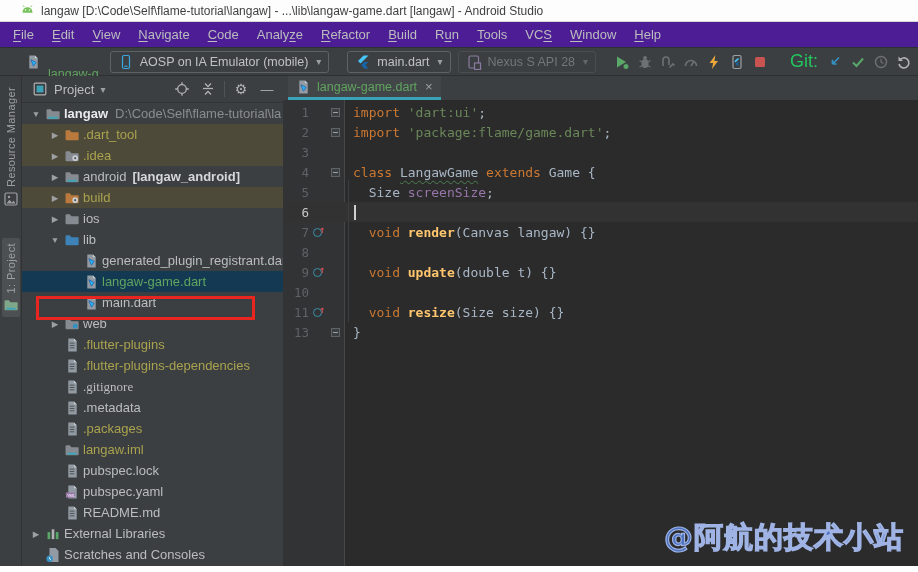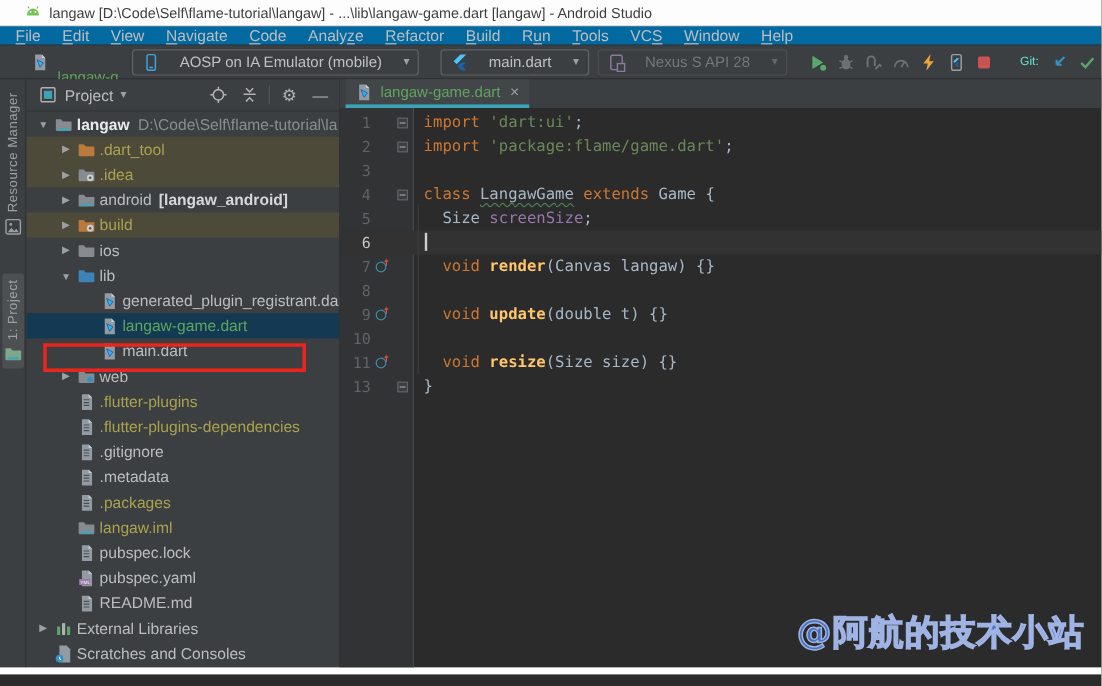--- a/index.html
+++ b/index.html
@@ -3,34 +3,34 @@
 <meta charset="utf-8">
 <style>
   html,body{margin:0;padding:0;background:#fff;}
   *{box-sizing:border-box;}
   .screen{position:relative;width:918px;height:572px;overflow:hidden;background:#2B2B2B;
     font-family:"Liberation Sans","DejaVu Sans",sans-serif;font-size:13px;color:#BBBDBF;}
   
   .titlebar{height:22px;background:#FDFDFD;display:flex;align-items:center;padding:0 20px;gap:6px;
     color:#3F3F3F;font-size:12px;border-bottom:1px solid #D6D6D6;}
   
-  .menubar{height:16px;background:#0369a1;display:flex;align-items:center;padding:0 4px;border-bottom:1px solid #2E3132;}
+  .menubar{height:26px;background:#4c1d95;display:flex;align-items:center;padding:0 4px;border-bottom:1px solid #2E3132;}
   .menu-item{padding:3px 9px;color:#BBBDBF;cursor:default;}
   .menu-item u{text-underline-offset:2px;}
   
   .toolbar{height:28px;background:#3C3F41;display:flex;align-items:center;padding:0 6px 0 26px;gap:7px;border-bottom:1px solid #2D2F30;}
   .nav-label{color:#60A45F;font-size:12.5px;margin-right:4px;white-space:nowrap;margin-top:24px;}
-  .combo{height:22px;display:flex;align-items:center;gap:16px;border:1px solid #5F6265;border-radius:3px;
+  .combo{height:22px;display:flex;align-items:center;gap:6px;border:1px solid #5F6265;border-radius:3px;
     padding:0 7px;color:#BFC1C3;font-size:12.5px;white-space:nowrap;}
   .combo .arr{font-size:10px;color:#9DA0A3;margin-left:2px;}
   .combo.disabled{color:#73767A;border-color:#4B4E50;}
   .combo.disabled .arr{color:#63666A;}
   .tsep{width:1px;height:18px;background:#515456;margin:0 2px;}
   .tbtn{width:24px;height:24px;display:flex;align-items:center;justify-content:center;border-radius:3px;}
-  .git-label{color:#5eead4;font-size:10px;margin:0 2px 0 4px;}
+  .git-label{color:#22c55e;font-size:18px;margin:0 2px 0 4px;}
   .icon{display:inline-flex;align-items:center;justify-content:center;line-height:0;}
   
   .main{display:flex;height:490px;}
   
   .stripe{width:22px;background:#3C3F41;border-right:1px solid #303233;display:flex;flex-direction:column;align-items:center;padding-top:6px;}
   .stripe-btn{display:flex;flex-direction:column;align-items:center;gap:4px;padding:5px 1px;border-radius:2px;}
   .stripe-btn.active{background:#4C5052;}
   .vlabel{writing-mode:vertical-rl;transform:rotate(180deg);font-size:11px;color:#9DA0A3;letter-spacing:.4px;white-space:nowrap;}
   .stripe-gap{height:26px;}
   
@@ -440,21 +440,21 @@
             <span class="tw-arrow"></span>
             <span class="tw-icon">
               <svg width="15" height="16" viewBox="0 0 16 16" xmlns="http://www.w3.org/2000/svg">
                 <path d="M3.5 1h6l3 3v11h-9z" fill="#929BA3"></path>
                 <path d="M9.5 1l3 3h-3z" fill="#C6CDD3"></path>
                 <path d="M5 6h5M5 8.5h5M5 11h5" stroke="#4B4E50" stroke-width="1"></path>
               </svg>
             </span>
             <span class="lbl olive">.flutter-plugins-dependencies</span>
           </div>
-          <div class="tree-row" style="padding-left: 25px;">
+          <div class="tree-row" style="padding-left: 25px; font-family: Liberation Serif, serif;">
             <span class="tw-arrow"></span>
             <span class="tw-icon">
               <svg width="15" height="16" viewBox="0 0 16 16" xmlns="http://www.w3.org/2000/svg">
                 <path d="M3.5 1h6l3 3v11h-9z" fill="#929BA3"></path>
                 <path d="M9.5 1l3 3h-3z" fill="#C6CDD3"></path>
                 <path d="M5 6h5M5 8.5h5M5 11h5" stroke="#4B4E50" stroke-width="1"></path>
               </svg>
             </span>
             <span class="lbl">.gitignore</span>
           </div>

